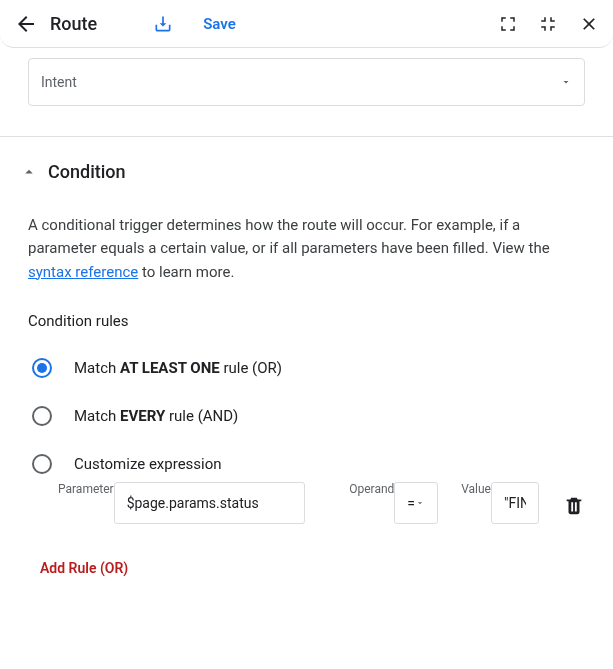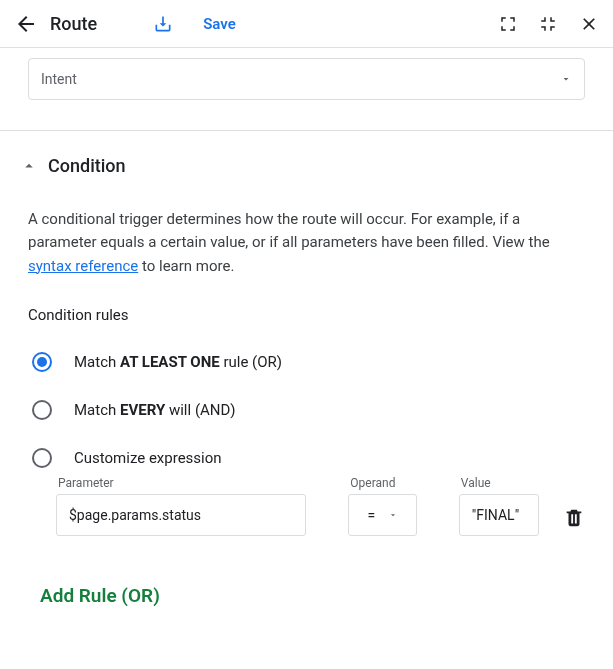--- a/index.html
+++ b/index.html
@@ -9,20 +9,21 @@
     color: #202124;
     background: #fff;
     width: 613px;
   }
   .topbar {
     display: flex;
     align-items: center;
     height: 48px;
     padding: 0 14px;
     border-bottom: 1px solid #e0e0e0;
+    border-radius: 14px;
   }
   .topbar .back-icon { cursor: pointer; display:flex; align-items:center; }
   .topbar .title {
     font-size: 18px;
     font-weight: 500;
     margin-left: 12px;
     color: #202124;
   }
   .topbar .save-btn {
     display: flex;
@@ -35,21 +36,21 @@
     gap: 24px;
   }
   .topbar .save-btn svg { margin-right: 6px; }
   .topbar .spacer { flex: 1; }
   .topbar .win-icons { display: flex; align-items: center; gap: 22px; }
   .topbar .win-icons span { cursor: pointer; display:flex; }
   .intent-wrap { padding: 10px 28px 30px 28px; }
   .intent-select {
     border: 1px solid #dadce0;
     border-radius: 4px;
-    height: 42px;
+    height: 48px;
     display: flex;
     align-items: center;
     padding: 0 12px;
     color: #5f6368;
     justify-content: space-between;
     cursor: pointer;
   }
   .divider { border-top: 1px solid #e0e0e0; }
   .section { padding: 24px 28px 0 20px; }
   .section-header {
@@ -102,21 +103,20 @@
   .radio-label b { font-weight: 700; }
   .fields-row {
     display: flex;
     align-items: flex-end;
     gap: 14px;
     margin: 0 0 0 0;
     padding-left: 0px;
   }
   .field {
     display: flex;
-    flex-direction: column;
     padding-left: 28px;
   }
   .field .flabel {
     font-size: 12px;
     color: #5f6368;
     margin: 0 0 4px 2px;
   }
   .field .fbox {
     border: 1px solid #dadce0;
     border-radius: 3px;
@@ -141,24 +141,24 @@
     border: none; outline: none; font-size: 14px; width: 100%;
     font-family: inherit; color:#202124;
   }
   .trash {
     cursor: pointer;
     margin-left: 10px;
     margin-bottom: 8px;
     display:flex;
   }
   .add-rule {
-    color: #15803d;
+    color: #b91c1c;
     font-weight: 600;
-    font-size: 19px;
-    margin: 48px 0 20px 20px;
+    font-size: 14px;
+    margin: 36px 0 20px 20px;
     cursor: pointer;
     display: inline-block;
   }
   .rule-inputs-wrap { margin-left: 8px; }
 </style>
 </head>
 <body>
 
 <div class="topbar">
   <span class="back-icon">
@@ -220,21 +220,21 @@
 
   <div class="rules-label">Condition rules</div>
 
   <div class="radios">
     <div class="radio-row">
       <div class="radio checked"></div>
       <span class="radio-label"><span>Match </span><b>AT LEAST ONE</b><span> rule (OR)</span></span>
     </div>
     <div class="radio-row">
       <div class="radio"></div>
-      <span class="radio-label"><span>Match </span><b>EVERY</b><span> will (AND)</span></span>
+      <span class="radio-label"><span>Match </span><b>EVERY</b><span> rule (AND)</span></span>
     </div>
     <div class="radio-row" style="margin-bottom:8px;">
       <div class="radio"></div>
       <span class="radio-label">Customize expression</span>
     </div>
   </div>
 
   <div class="rule-inputs-wrap">
     <div class="fields-row">
       <div class="field f-param">

